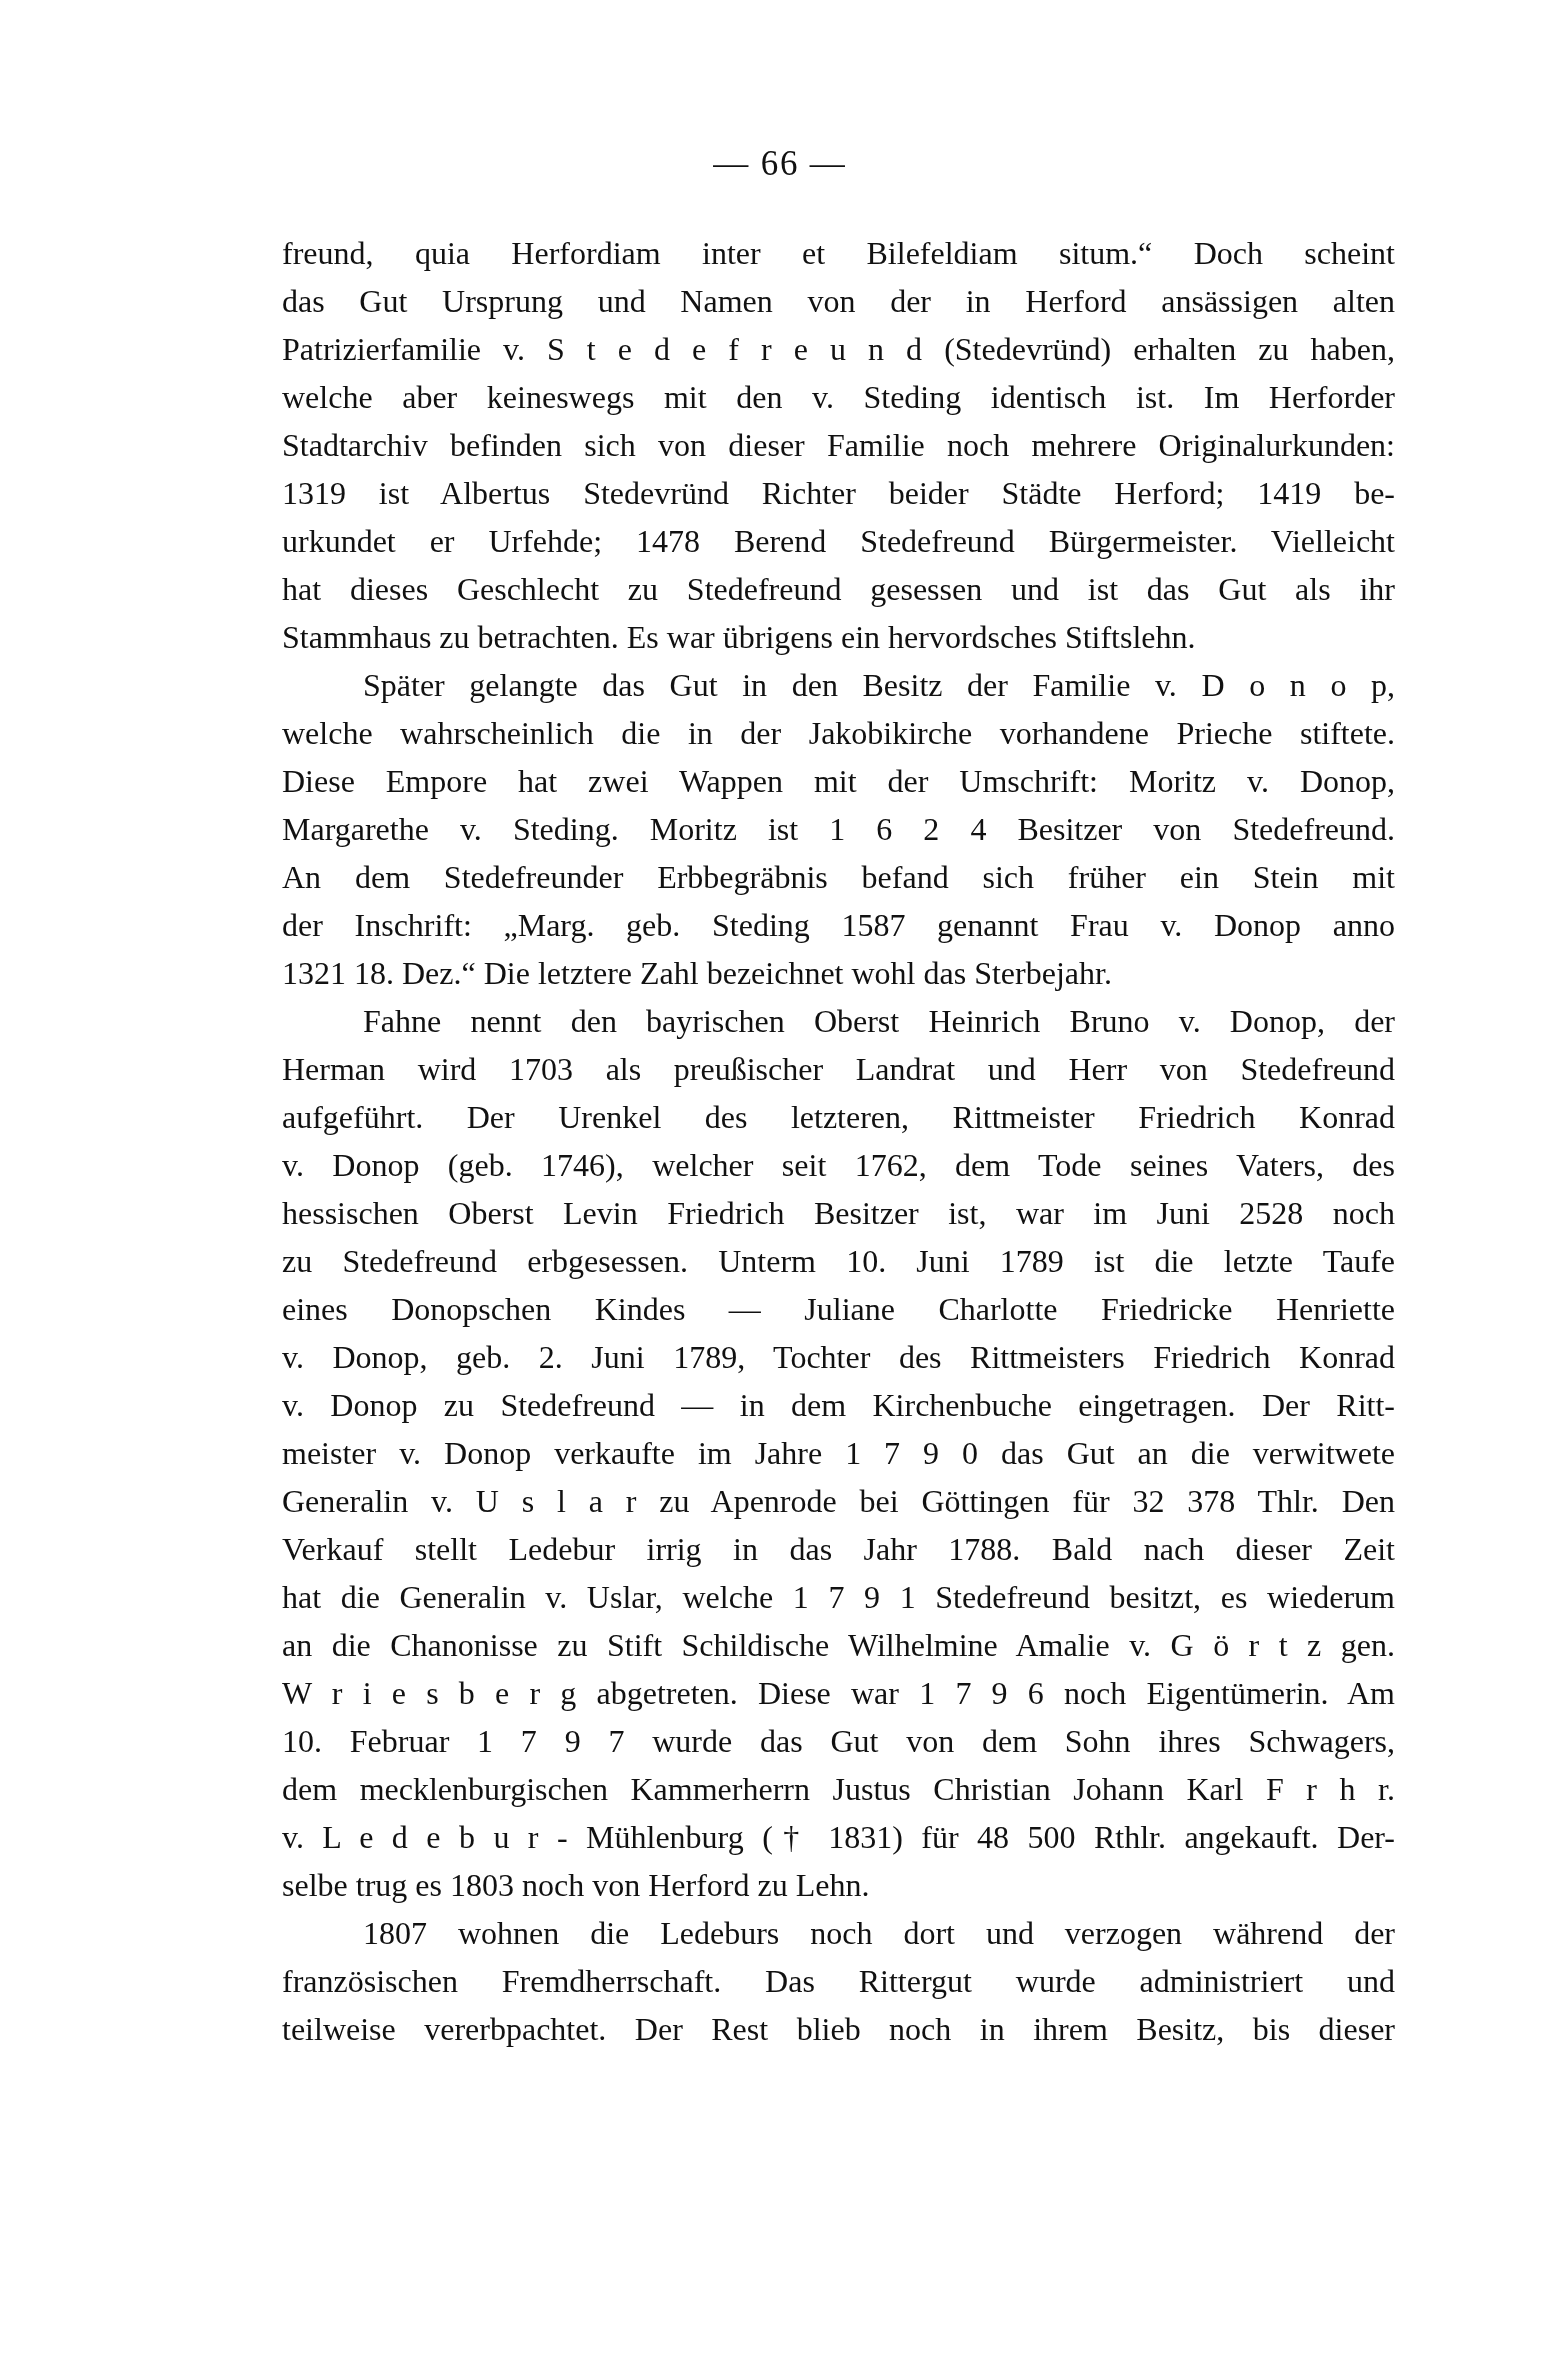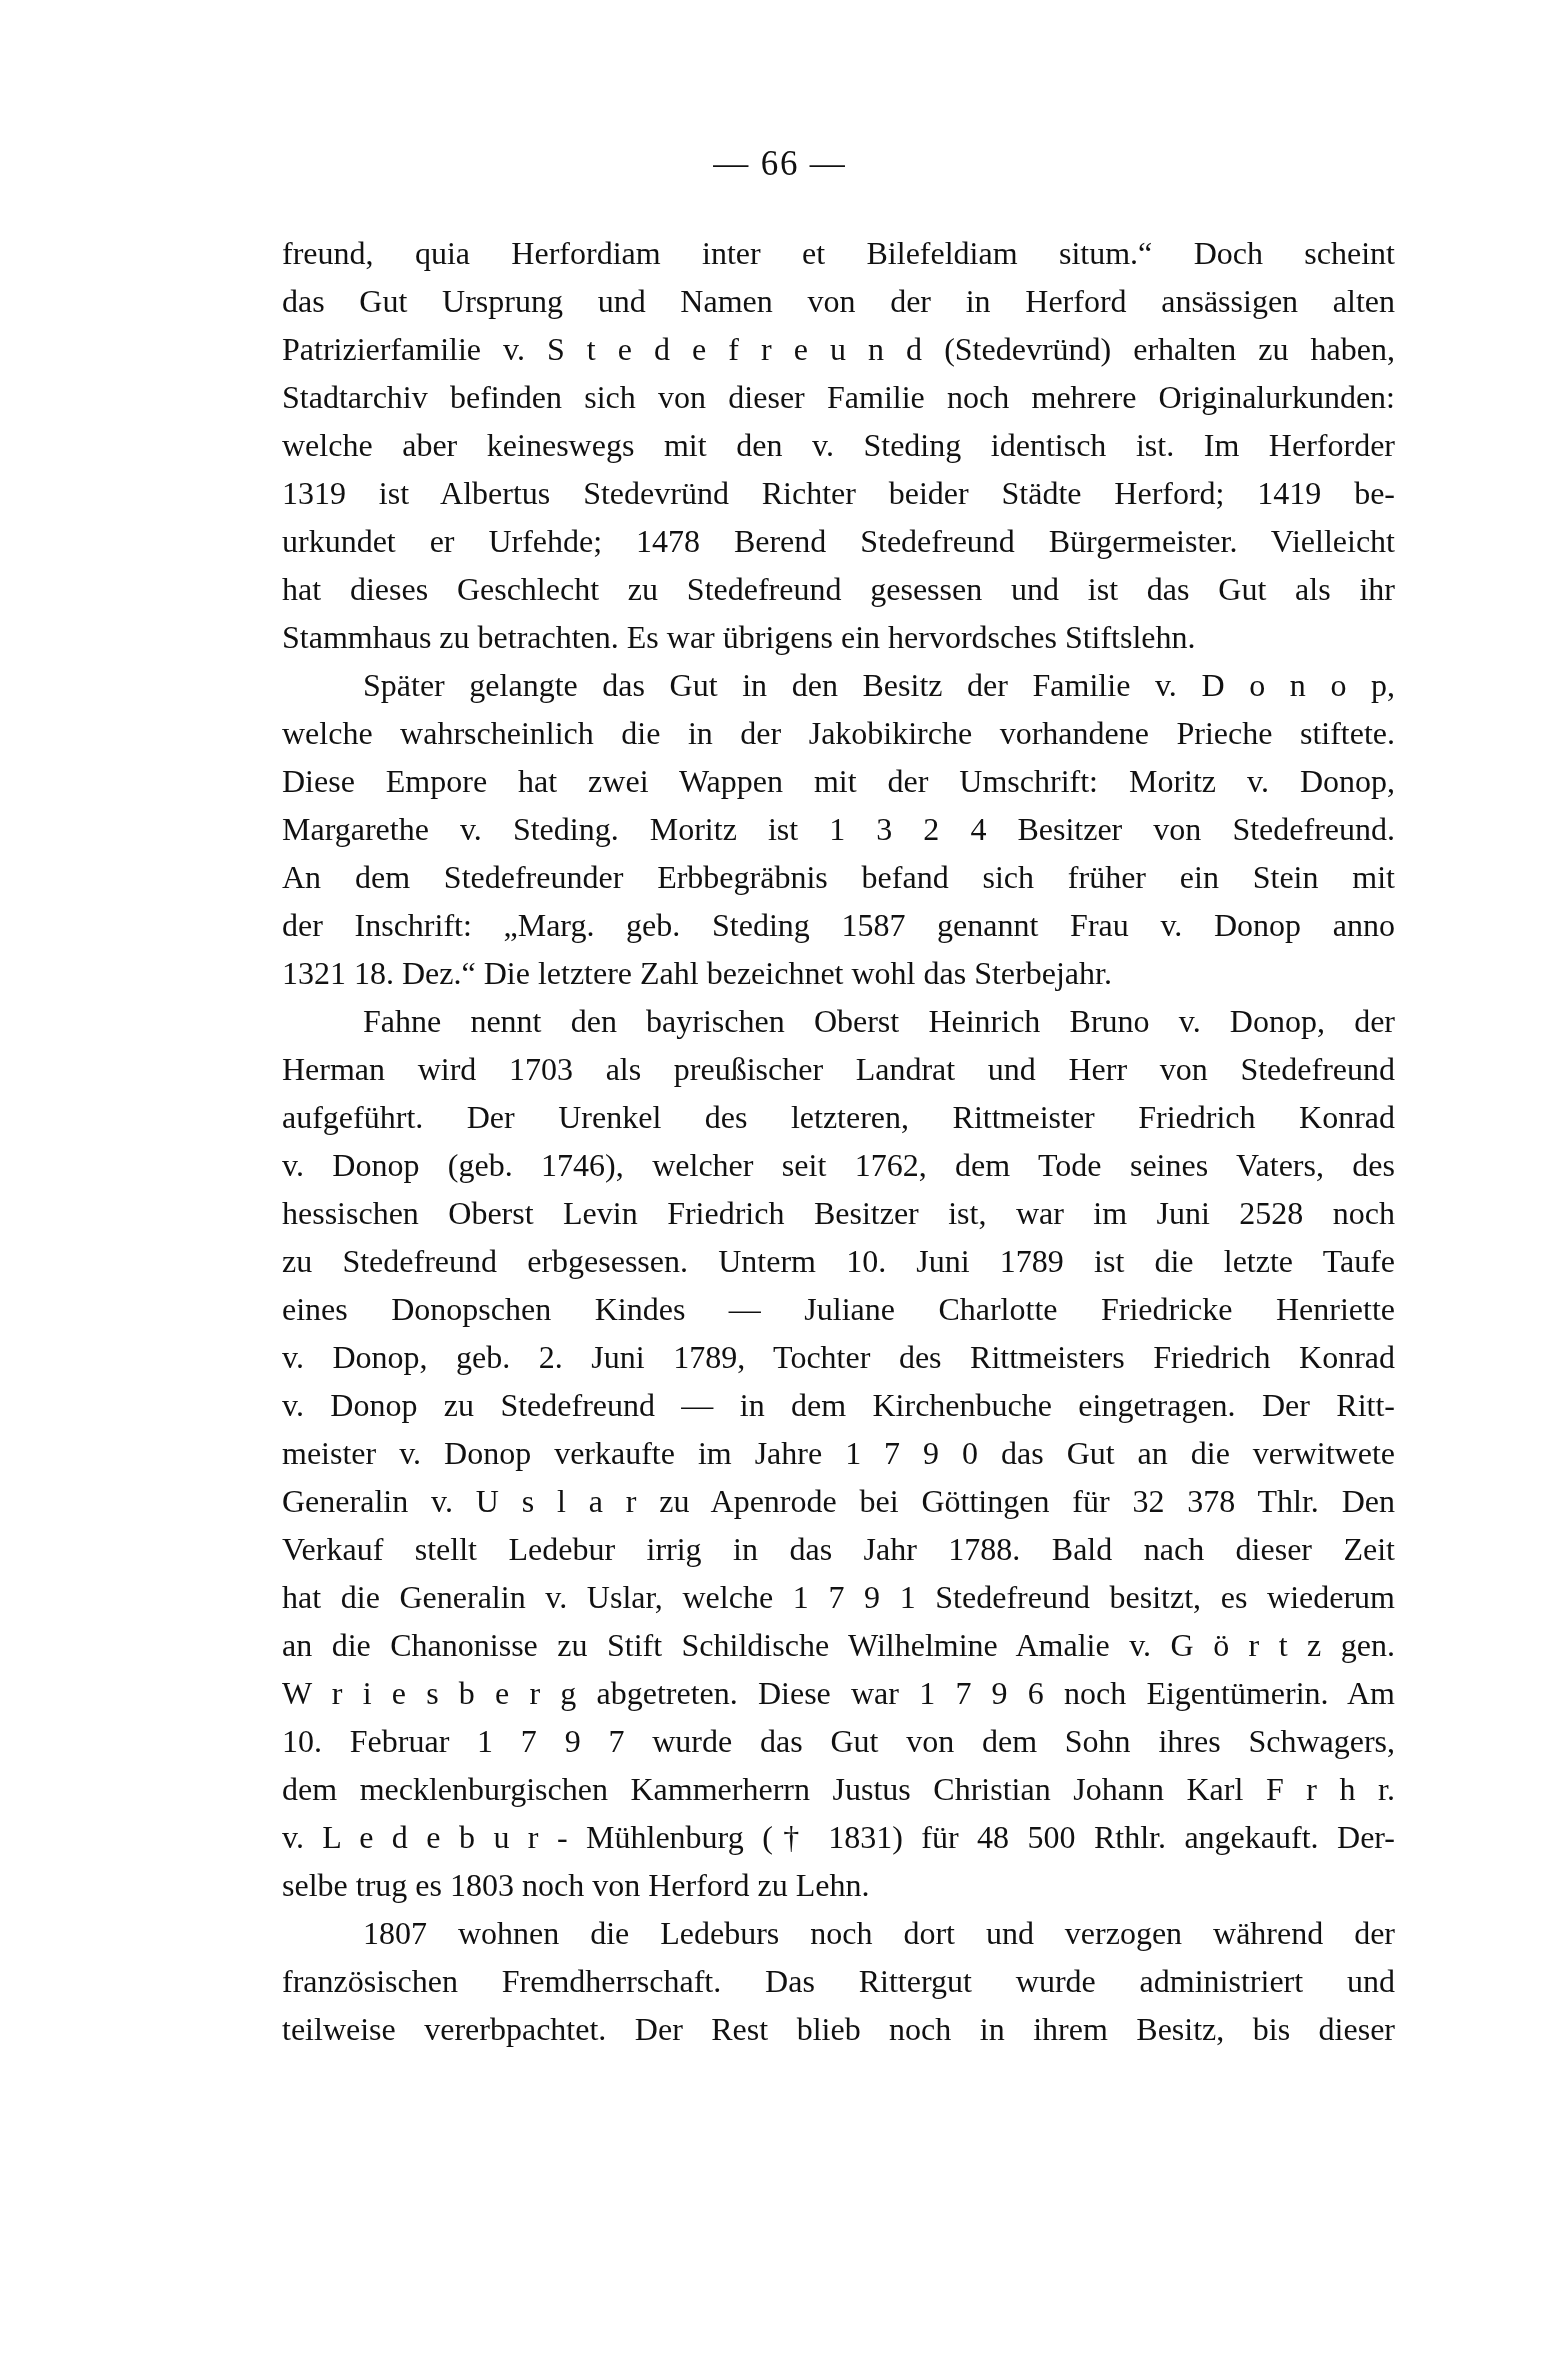--- a/index.html
+++ b/index.html
@@ -22,30 +22,30 @@
 </style>
 </head>
 <body>
 
 <div class="page">
   <div class="page-number">— 66 —</div>
   <div class="text-block" id="text-block">
       <div class="line">freund, quia Herfordiam inter et Bilefeldiam situm.“ Doch scheint</div>
       <div class="line">das Gut Ursprung und Namen von der in Herford ansässigen alten</div>
       <div class="line">Patrizierfamilie v. S t e d e f r e u n d (Stedevründ) erhalten zu haben,</div>
+      <div class="line">welche aber keineswegs mit den v. Steding identisch ist. Im Herforder</div>
       <div class="line">Stadtarchiv befinden sich von dieser Familie noch mehrere Originalurkunden:</div>
-      <div class="line">welche aber keineswegs mit den v. Steding identisch ist. Im Herforder</div>
       <div class="line">1319 ist Albertus Stedevründ Richter beider Städte Herford; 1419 be-</div>
       <div class="line">urkundet er Urfehde; 1478 Berend Stedefreund Bürgermeister. Vielleicht</div>
       <div class="line">hat dieses Geschlecht zu Stedefreund gesessen und ist das Gut als ihr</div>
       <div class="line last">Stammhaus zu betrachten. Es war übrigens ein hervordsches Stiftslehn.</div>
       <div class="line indent">Später gelangte das Gut in den Besitz der Familie v. D o n o p,</div>
       <div class="line">welche wahrscheinlich die in der Jakobikirche vorhandene Prieche stiftete.</div>
       <div class="line">Diese Empore hat zwei Wappen mit der Umschrift: Moritz v. Donop,</div>
-      <div class="line">Margarethe v. Steding. Moritz ist 1 3 2 4 Besitzer von Stedefreund.</div>
+      <div class="line">Margarethe v. Steding. Moritz ist 1 6 2 4 Besitzer von Stedefreund.</div>
       <div class="line">An dem Stedefreunder Erbbegräbnis befand sich früher ein Stein mit</div>
       <div class="line">der Inschrift: „Marg. geb. Steding 1587 genannt Frau v. Donop anno</div>
       <div class="line last">1321 18. Dez.“ Die letztere Zahl bezeichnet wohl das Sterbejahr.</div>
       <div class="line indent">Fahne nennt den bayrischen Oberst Heinrich Bruno v. Donop, der</div>
       <div class="line">Herman wird 1703 als preußischer Landrat und Herr von Stedefreund</div>
       <div class="line">aufgeführt. Der Urenkel des letzteren, Rittmeister Friedrich Konrad</div>
       <div class="line">v. Donop (geb. 1746), welcher seit 1762, dem Tode seines Vaters, des</div>
       <div class="line">hessischen Oberst Levin Friedrich Besitzer ist, war im Juni 2528 noch</div>
       <div class="line">zu Stedefreund erbgesessen. Unterm 10. Juni 1789 ist die letzte Taufe</div>
       <div class="line">eines Donopschen Kindes — Juliane Charlotte Friedricke Henriette</div>

